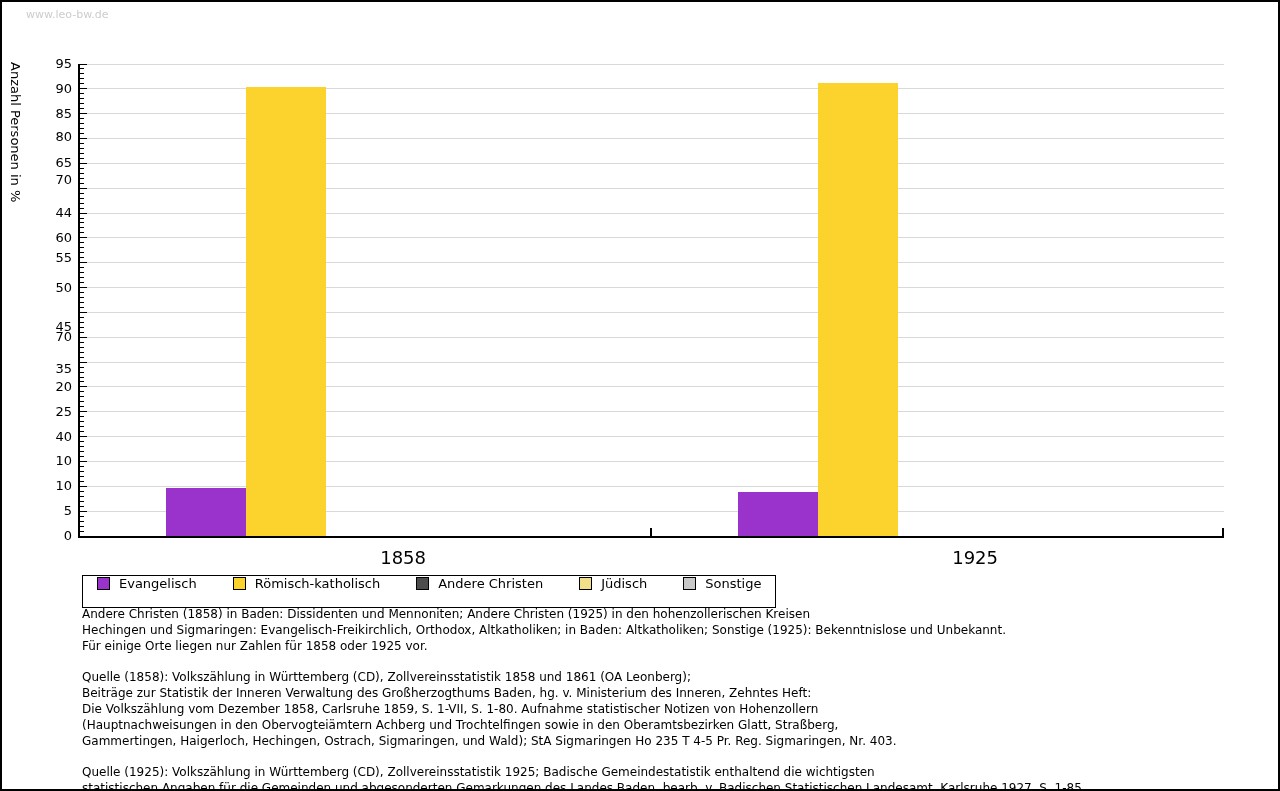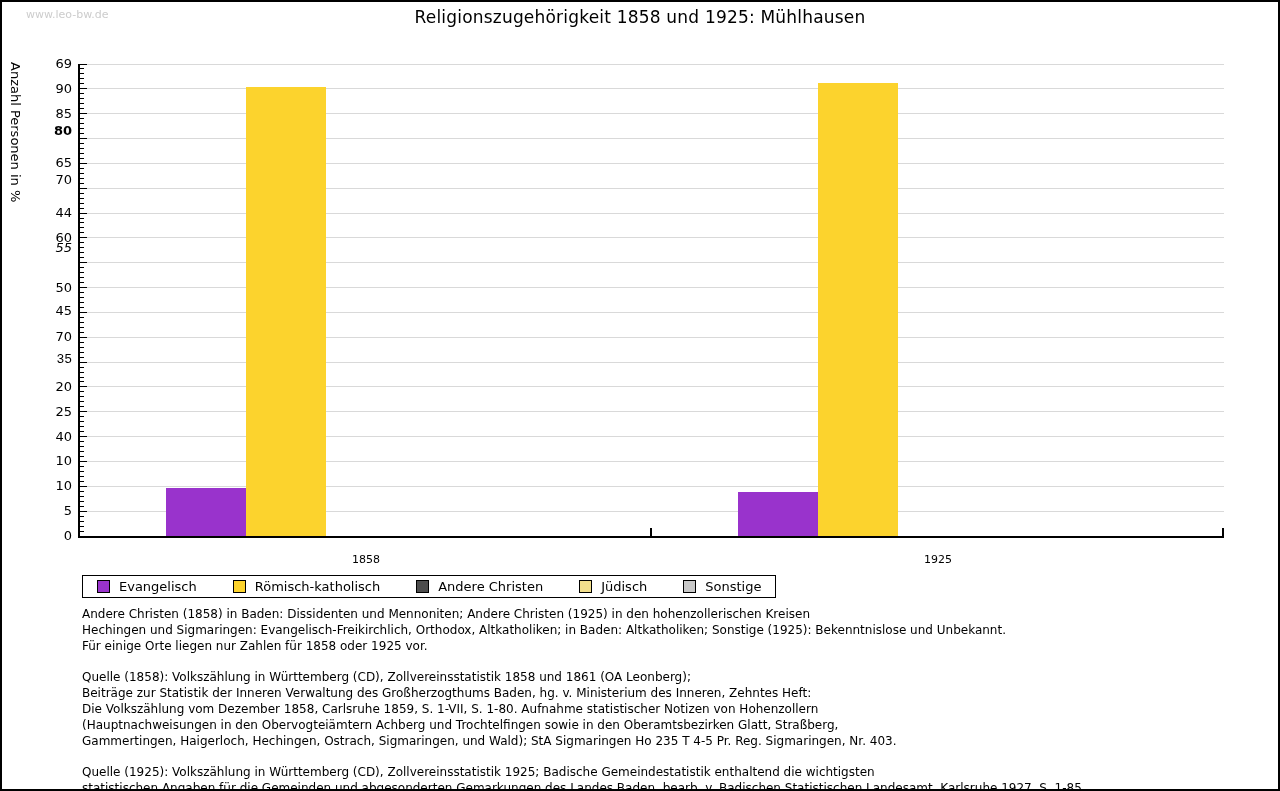--- a/index.html
+++ b/index.html
@@ -24,69 +24,68 @@
   .plot-area { position:absolute; left:78px; top:62px; width:1144px; height:472px; }
   .axis-left   { position:absolute; left:76px; top:62px; width:2px; height:474px; background:#000; }
   .axis-bottom { position:absolute; left:76px; top:534px; width:1146px; height:2px; background:#000; }
   .gridline { position:absolute; left:0; width:100%; height:1px; background:#d9d9d9; }
   .y-tick { position:absolute; left:0; height:1px; background:#000; }
   .y-tick-labels { position:absolute; left:0; top:62px; width:70px; height:472px; }
   .y-tick-label { position:absolute; right:0; width:70px; height:16px; text-align:right;
                   font-size:13px; line-height:16px; }
   .x-tick { position:absolute; bottom:0; width:2px; height:8px; background:#000; }
   .x-labels { position:absolute; left:78px; top:539px; width:1144px; height:18px; }
-  .x-label { position:absolute; top:12px; width:120px; margin-left:-60px; text-align:center;
-             font-size:11px; }
+  .x-label { position:absolute; top:6px; width:120px; margin-left:-60px; text-align:right;
+             font-size:18px; }
   .bar { position:absolute; bottom:0; }
   
   .legend {
-    position:absolute; left:80px; top:573px; height:23px; box-sizing:border-box;
+    position:absolute; left:80px; top:573px; height:33px; box-sizing:border-box;
     border:1px solid #000; background:#fff;
-    display:inline-flex; align-items:center; padding:0 14px; gap:36px;
+    display:inline-flex; align-items:flex-start; padding:0 14px; gap:36px;
     font-size:13px;
   }
   .legend-entry { display:inline-flex; align-items:center; gap:9px; }
   .legend-swatch { width:13px; height:13px; box-sizing:border-box; border:1px solid #000; display:inline-block; }
   
   .footnotes { position:absolute; left:80px; top:604px; font-size:12px; line-height:16px; }
   .footnote-para { white-space:pre-line; margin:0 0 0 0; }
   .footnote-para + .footnote-para { margin-top:15px; }
 </style>
 </head>
 <body>
 
 <div class="page">
 
   <div class="watermark">www.leo-bw.de</div>
 
-  <div class="chart-title">Religionszugehörigkeit 1858 und 1925: Mühlhausen</div>
 
   <div class="y-axis-title">Anzahl Personen in %</div>
 
   <div class="y-tick-labels">
       <div class="y-tick-label" style="top: 464px;">0</div>
       <div class="y-tick-label" style="top: 439.158px;">5</div>
       <div class="y-tick-label" style="top: 414.316px;">10</div>
       <div class="y-tick-label" style="top: 389.474px;">10</div>
       <div class="y-tick-label" style="top: 364.632px;">40</div>
       <div class="y-tick-label" style="top: 339.789px;">25</div>
       <div class="y-tick-label" style="top: 314.947px;">20</div>
-      <div class="y-tick-label" style="top: 288px; font-family: Liberation Mono, monospace;">35</div>
+      <div class="y-tick-label" style="top: 297px;">35</div>
       <div class="y-tick-label" style="top: 265.263px;">70</div>
-      <div class="y-tick-label" style="top: 239px;">45</div>
+      <div class="y-tick-label" style="top: 255px;">45</div>
       <div class="y-tick-label" style="top: 215.579px;">50</div>
-      <div class="y-tick-label" style="top: 176px; font-style: italic;">55</div>
+      <div class="y-tick-label" style="top: 186px;">55</div>
       <div class="y-tick-label" style="top: 165.895px;">60</div>
       <div class="y-tick-label" style="top: 141.053px;">44</div>
       <div class="y-tick-label" style="top: 108px;">70</div>
       <div class="y-tick-label" style="top: 91.3684px;">65</div>
-      <div class="y-tick-label" style="top: 59px; font-weight: bold;">80</div>
+      <div class="y-tick-label" style="top: 65px;">80</div>
       <div class="y-tick-label" style="top: 41.6842px;">85</div>
       <div class="y-tick-label" style="top: 16.8421px;">90</div>
-      <div class="y-tick-label" style="top: -8px;">69</div>
+      <div class="y-tick-label" style="top: -8px;">95</div>
     </div>
 
   <div class="plot-area">
       <div class="y-tick" style="top: 466.532px; width: 4px;"></div>
       <div class="y-tick" style="top: 461.563px; width: 4px;"></div>
       <div class="y-tick" style="top: 456.595px; width: 4px;"></div>
       <div class="y-tick" style="top: 451.626px; width: 4px;"></div>
       <div class="gridline" style="top: 446.658px; background: rgb(217, 217, 217);"></div>
       <div class="y-tick" style="top: 446.658px; width: 7px;"></div>
       <div class="y-tick" style="top: 441.689px; width: 4px;"></div>

